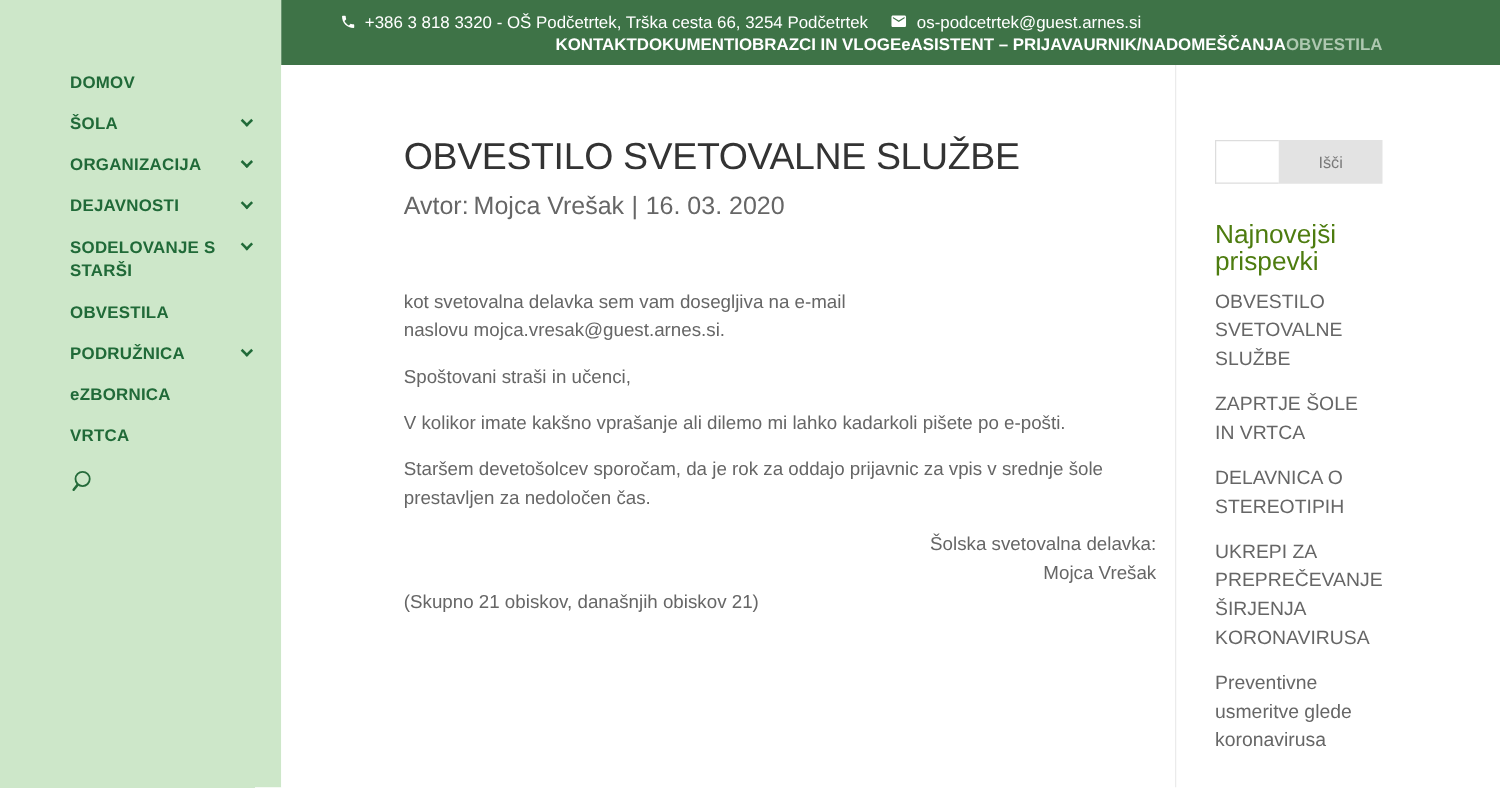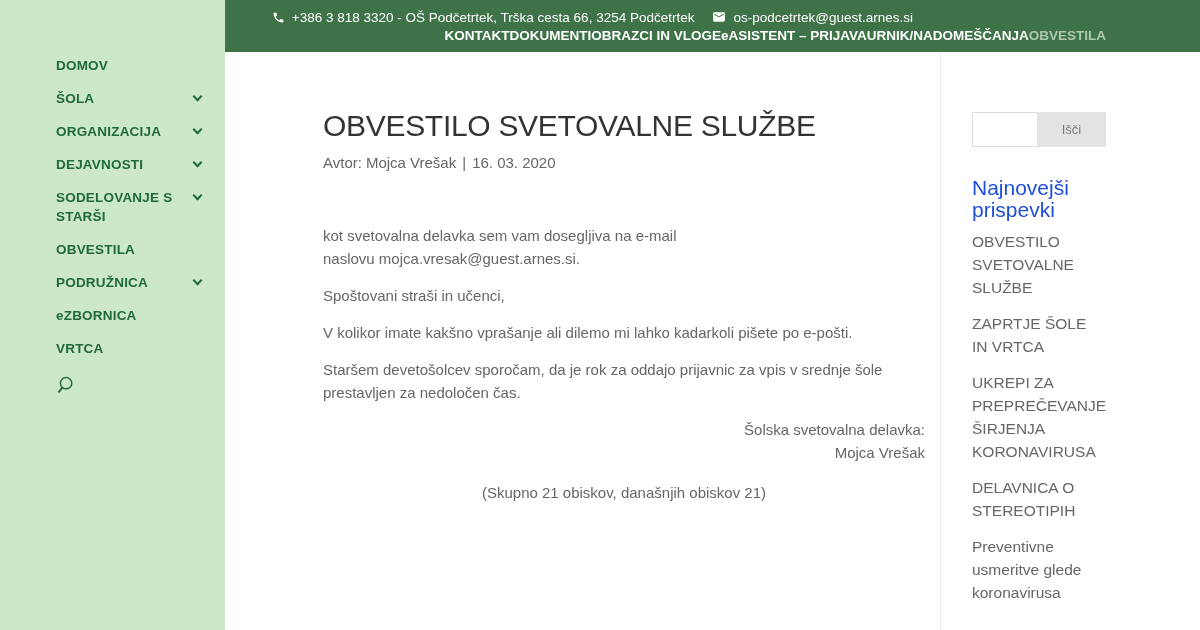--- a/index.html
+++ b/index.html
@@ -55,44 +55,44 @@
   
   .article-col {
     flex: 0 0 716px; width: 716px; padding: 56px 0 0 98px;
     border-right: 1px solid #ebebeb;
   }
   .article { width: 602px; }
   .post-title {
     margin: 0; font-size: 30px; font-weight: 500; color: #333;
     letter-spacing: -0.3px; line-height: 36px;
   }
-  .byline { margin: 10px 0 12px; font-size: 15px; color: #666; }
+  .byline { margin: 10px 0 12px; font-size: 20px; color: #666; }
   .byline a { color: #666; text-decoration: none; }
   .byline .prefix { margin-right: 4px; }
   .byline .sep { margin: 0 6px; }
   .post-body { margin-top: 53px; font-size: 15px; color: #666; line-height: 23px; }
   .post-body p { margin: 0 0 14px; white-space: pre-line; }
   .signoff { text-align: right; margin-bottom: 0 !important; }
-  .visits { margin: 17px !important; text-align: center; }
+  .visits { margin: 0 !important; }
 
   
   .right-col { flex: 1; padding: 60px 94px 0 31px; }
   .search-widget { display: flex; height: 35px; width: 134px; }
   .search-input {
     flex: 1; min-width: 0; border: 1px solid #ddd; border-right: none;
     background: #fff; padding: 0 8px; font-size: 14px; color: #333;
     outline: none; font-family: "Liberation Sans", sans-serif;
   }
   .search-btn {
-    width: 69px; border: none; background: #e3e3e3; color: #7a7a7a;
+    width: 83px; border: none; background: #e3e3e3; color: #7a7a7a;
     font-size: 13px; cursor: pointer; font-family: "Liberation Sans", sans-serif;
   }
   .widget-title {
     margin: 30px 0 0; width: 134px; font-size: 21px; font-weight: 400;
-    color: #1d4ed8; line-height: 22px;
+    color: #4d7c0f; line-height: 22px;
   }
   .recent-list {
     list-style: none; margin: 9px 0 0; padding: 0; width: 134px;
     font-size: 15.5px; line-height: 23px; color: #666;
   }
   .recent-list li { margin-bottom: 13px; }
   .recent-list a { color: #666; text-decoration: none; }
 
   .icon-svg { display: block; }
 </style>
@@ -197,21 +197,21 @@
 
       <aside class="right-col">
         <div class="search-widget">
           <input type="text" class="search-input" value="" style="">
           <button class="search-btn">Išči</button>
         </div>
         <h4 class="widget-title">Najnovejši prispevki</h4>
         <ul class="recent-list">
           <li><a href="#">OBVESTILO SVETOVALNE SLUŽBE</a></li>
           <li><a href="#">ZAPRTJE ŠOLE IN VRTCA</a></li>
+          <li><a href="#">DELAVNICA O STEREOTIPIH</a></li>
           <li><a href="#">UKREPI ZA PREPREČEVANJE ŠIRJENJA KORONAVIRUSA</a></li>
-          <li><a href="#">DELAVNICA O STEREOTIPIH</a></li>
           <li><a href="#">Preventivne usmeritve glede koronavirusa</a></li>
         </ul>
       </aside>
 
     </div>
   </div>
 </div>
 
 </body></html>

